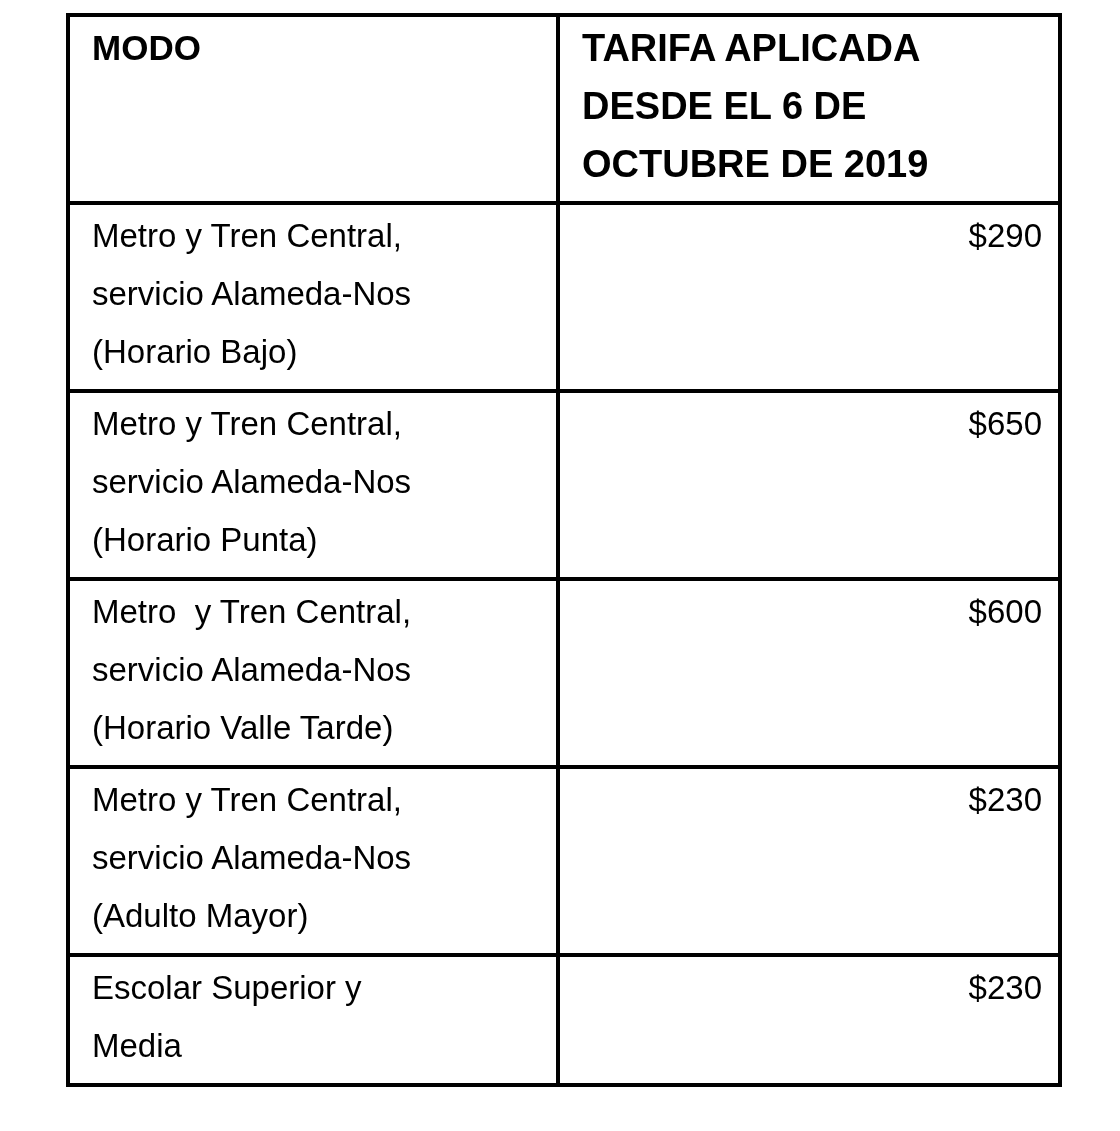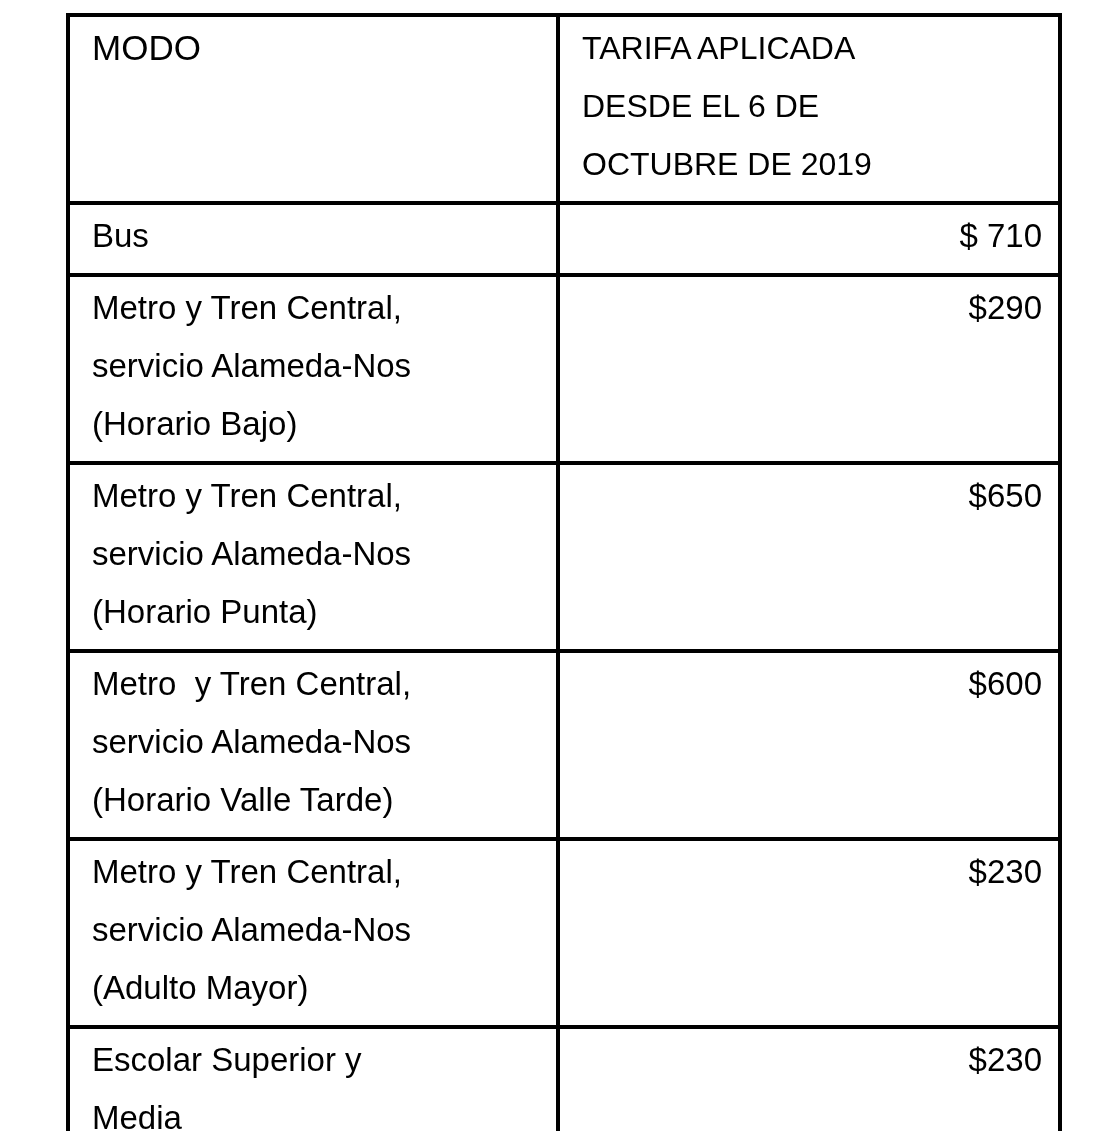--- a/index.html
+++ b/index.html
@@ -26,23 +26,23 @@
   .fare-table td {
     border: 4px solid #000000;
     vertical-align: top;
     text-align: left;
     font-size: 33px;
     line-height: 58px;
     padding: 2px 18px 8px 22px;
     white-space: pre-wrap;
     overflow: hidden;
   }
-  .fare-table th { font-weight: normal; }
+  .fare-table th { font-weight: bold; }
   .fare-table th.modo-header   { font-size: 35px; }
-  .fare-table th.tarifa-header { font-size: 32px; }
+  .fare-table th.tarifa-header { font-size: 38px; }
   .fare-table td.value-cell {
     text-align: right;
     padding-right: 16px;
     padding-left: 12px;
   }
   tr.h-header { height: 172px; }
   tr.h-short  { height: 56px;  }
   tr.h-tall   { height: 171px; }
   tr.h-two    { height: 110px; }
 </style>
@@ -57,24 +57,20 @@
     </colgroup>
     <thead>
       <tr class="h-header">
         <th class="modo-header">MODO</th>
         <th class="tarifa-header">TARIFA APLICADA
 DESDE EL 6 DE
 OCTUBRE DE 2019</th>
       </tr>
     </thead>
     <tbody>
-      <tr class="h-short">
-        <td>Bus</td>
-        <td class="value-cell">$ 710</td>
-      </tr>
       <tr class="h-tall">
         <td>Metro y Tren Central,
 servicio Alameda-Nos
 (Horario Bajo)</td>
         <td class="value-cell">$290</td>
       </tr>
       <tr class="h-tall">
         <td>Metro y Tren Central,
 servicio Alameda-Nos
 (Horario Punta)</td>

